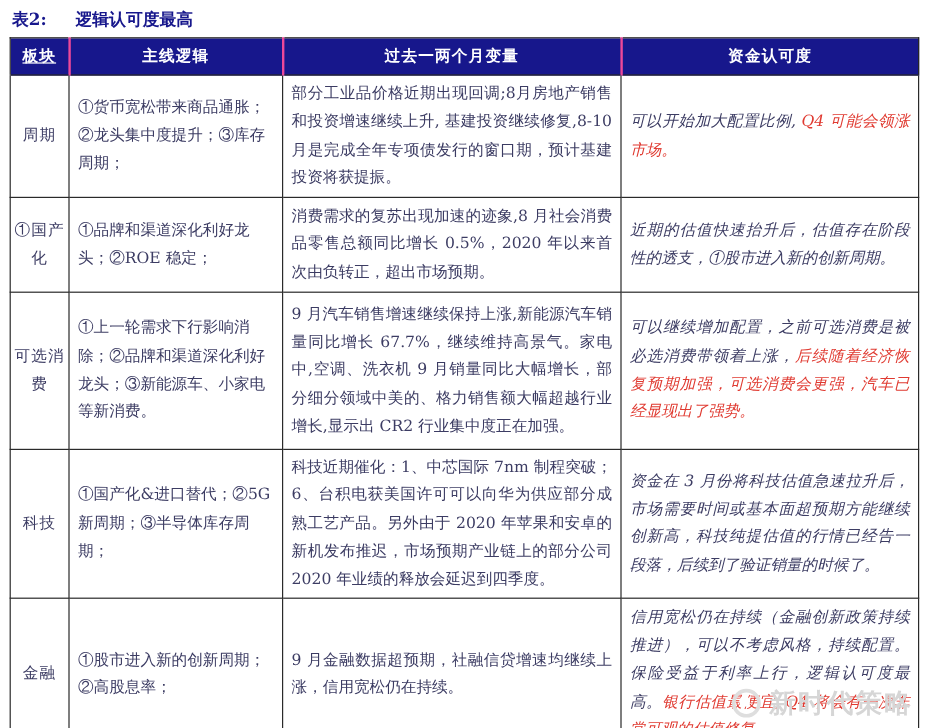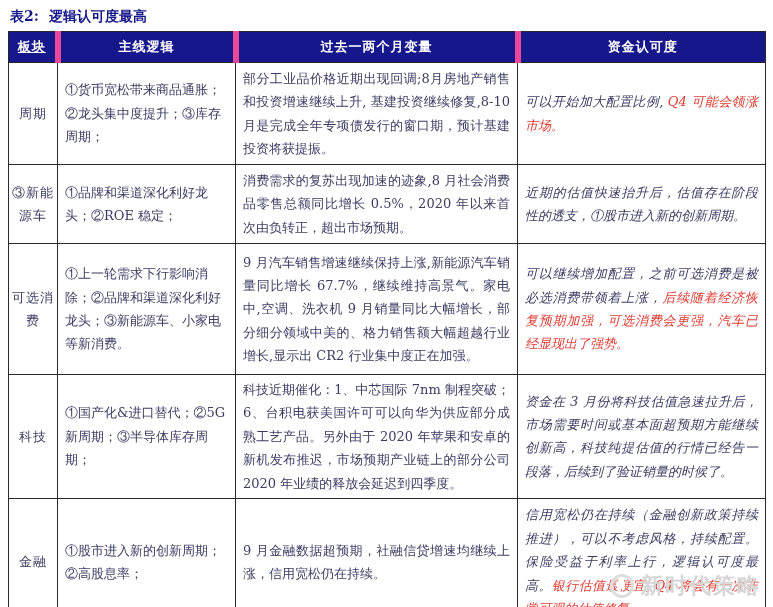--- a/index.html
+++ b/index.html
@@ -6,40 +6,40 @@
   body {
     width:773px; height:607px;
     background:#ffffff;
     font-family:"DejaVu Serif", serif;
     position:relative;
     overflow:hidden;
   }
   .page { padding:6px 8px 0 8px; }
 
   .title-line { margin:2px 0 5px 2px; font-size:14px; font-weight:bold; color:#17178c; }
-  .title-line .title-label { margin-right:10px; }
+  .title-line .title-label { margin-right:24px; }
 
   table.board {
     border-collapse:collapse;
     width:757px;
     table-layout:fixed;
     border:1px solid #262626;
   }
   col.c-sector { width:49px; }
   col.c-logic  { width:178px; }
   col.c-changes{ width:282px; }
   col.c-recog  { width:248px; }
 
   th {
     background:#17178c;
     color:#ffffff;
     font-size:13px;
     font-weight:bold;
     padding:6px 2px;
-    border-left:6px solid #ec4899;
+    border-left:2px solid #ec4899;
     border-bottom:1px solid #262626;
     letter-spacing:1px;
   }
   th:first-child { border-left:none;text-decoration:underline; }
 
   td {
     border:1px solid #2a2a2a;
     font-size:13px;
     color:#3c3c63;
     padding:3px 7px;
@@ -109,21 +109,21 @@
       </tr>
     </thead>
     <tbody>
       <tr class="r1">
         <td class="sector">周期</td>
         <td class="logic">①货币宽松带来商品通胀；②龙头集中度提升；③库存周期；</td>
         <td class="changes">部分工业品价格近期出现回调;8月房地产销售和投资增速继续上升, 基建投资继续修复,8-10月是完成全年专项债发行的窗口期，预计基建投资将获提振。</td>
         <td class="recog"><span>可以开始加大配置比例, </span><span class="red">Q4 可能会领涨市场。</span></td>
       </tr>
       <tr class="r2">
-        <td class="sector">③新能源车</td>
+        <td class="sector">①国产化</td>
         <td class="logic">①品牌和渠道深化利好龙头；②ROE 稳定；</td>
         <td class="changes">消费需求的复苏出现加速的迹象,8 月社会消费品零售总额同比增长 0.5%，2020 年以来首次由负转正，超出市场预期。</td>
         <td class="recog"><span>近期的估值快速抬升后，估值存在阶段性的透支，①股市进入新的创新周期。</span><span class="red"></span></td>
       </tr>
       <tr class="r3">
         <td class="sector">可选消费</td>
         <td class="logic">①上一轮需求下行影响消除；②品牌和渠道深化利好龙头；③新能源车、小家电等新消费。</td>
         <td class="changes">9 月汽车销售增速继续保持上涨,新能源汽车销量同比增长 67.7%，继续维持高景气。家电中,空调、洗衣机 9 月销量同比大幅增长，部分细分领域中美的、格力销售额大幅超越行业增长,显示出 CR2 行业集中度正在加强。</td>
         <td class="recog"><span>可以继续增加配置，之前可选消费是被必选消费带领着上涨，</span><span class="red">后续随着经济恢复预期加强，可选消费会更强，汽车已经显现出了强势。</span></td>
       </tr>

